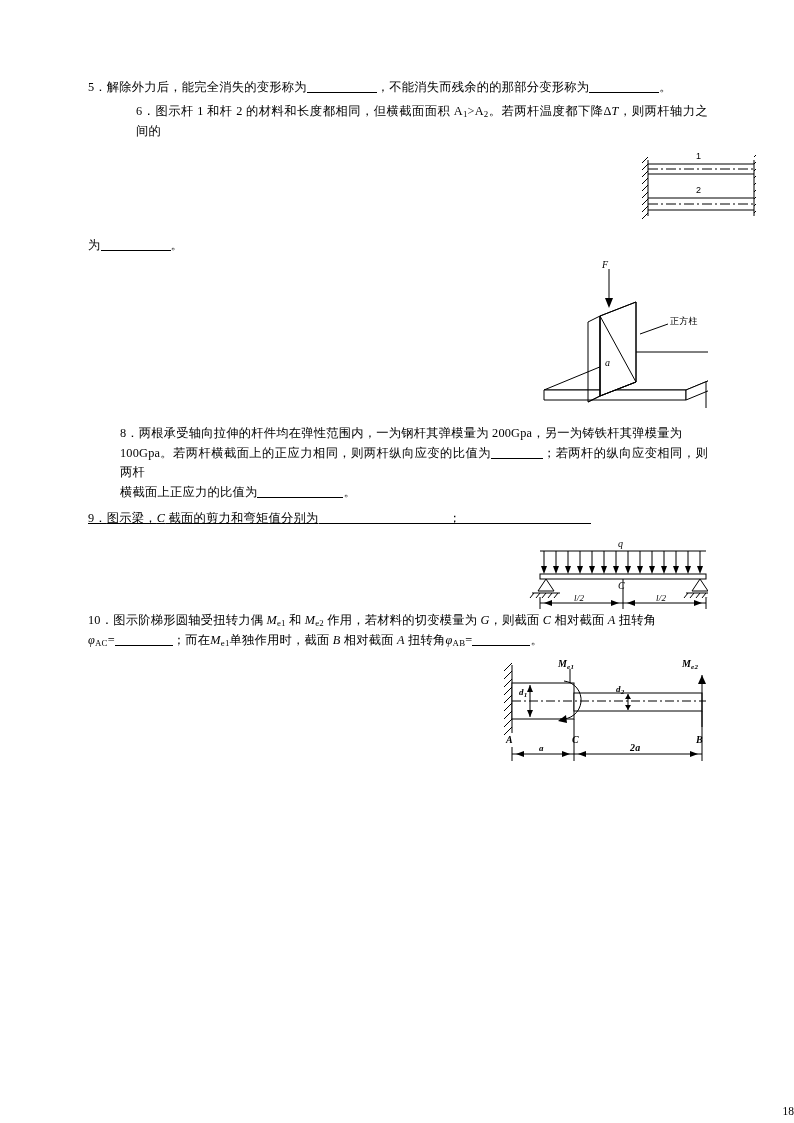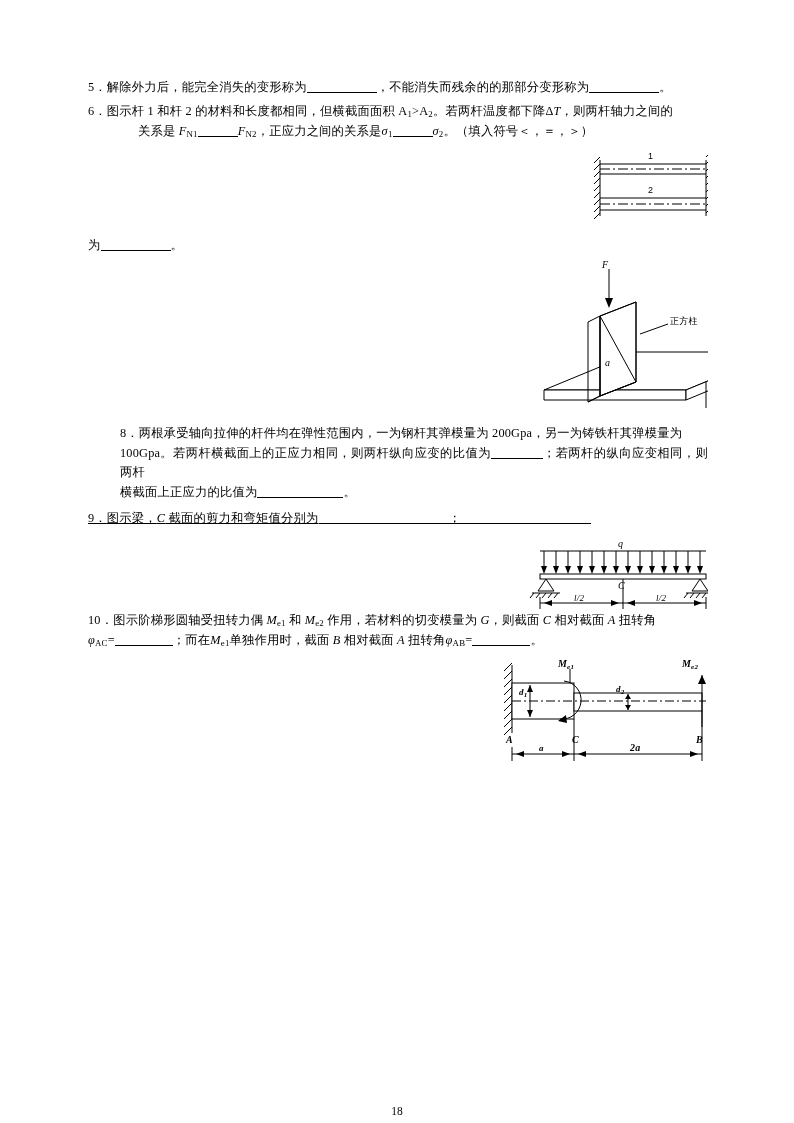--- a/index.html
+++ b/index.html
@@ -58,47 +58,44 @@
   }
   .figwrap {
     position: relative;
     width: 620px;
   }
   .pagenum {
     position: absolute;
     left: 0;
     top: 1105px;
     width: 794px;
-    text-align: center;
+    text-align: right;
     font-size: 11.5px;
   }
   svg { display: block; }
   .fig-cap {
     font-size: 9px;
     font-family: "Liberation Sans", sans-serif;
   }
 </style>
 </head>
 <body>
 
 <div class="page">
   <div class="content">
 
     <div class="q" style="margin-bottom:4px;">
       <div class="body">
         <span>5．</span><span>解除外力后，能完全消失的变形称为</span><span class="blank b-70"></span><span>，不能消失而残余的的那部分变形称为</span><span class="blank b-70"></span><span>。</span>
       </div>
     </div>
 
-    <div class="q" style="margin-bottom:2px;">
+    <div class="q" style="margin-bottom:2px;margin-left:48px;">
       <div class="body">
         <span>6．</span><span>图示杆 1 和杆 2 的材料和长度都相同，但横截面面积 A</span><span class="sub">1</span><span>&gt;A</span><span class="sub">2</span><span>。若两杆温度都下降Δ</span><i>T</i><span>，则两杆轴力之间的</span>
-      </div>
-      <div class="body" style="padding-left:50px;">
-        <span>关系是 </span><i>F</i><span class="sub">N1</span><span class="blank b-40"></span><i>F</i><span class="sub">N2</span><span>，正应力之间的关系是</span><i>σ</i><span class="sub">1</span><span class="blank b-40"></span><i>σ</i><span class="sub">2</span><span>。（填入符号＜，＝，＞）</span>
       </div>
       <div class="figwrap" style="height:98px;">
         <svg width="620" height="98" viewBox="0 0 620 98">
 
           <g stroke="#000" fill="none" stroke-width="1">
 
             <line x1="512" y1="18" x2="512" y2="52"></line>
             <line x1="506" y1="21" x2="512" y2="15"></line>
             <line x1="506" y1="28" x2="512" y2="22"></line>
             <line x1="506" y1="35" x2="512" y2="29"></line>

